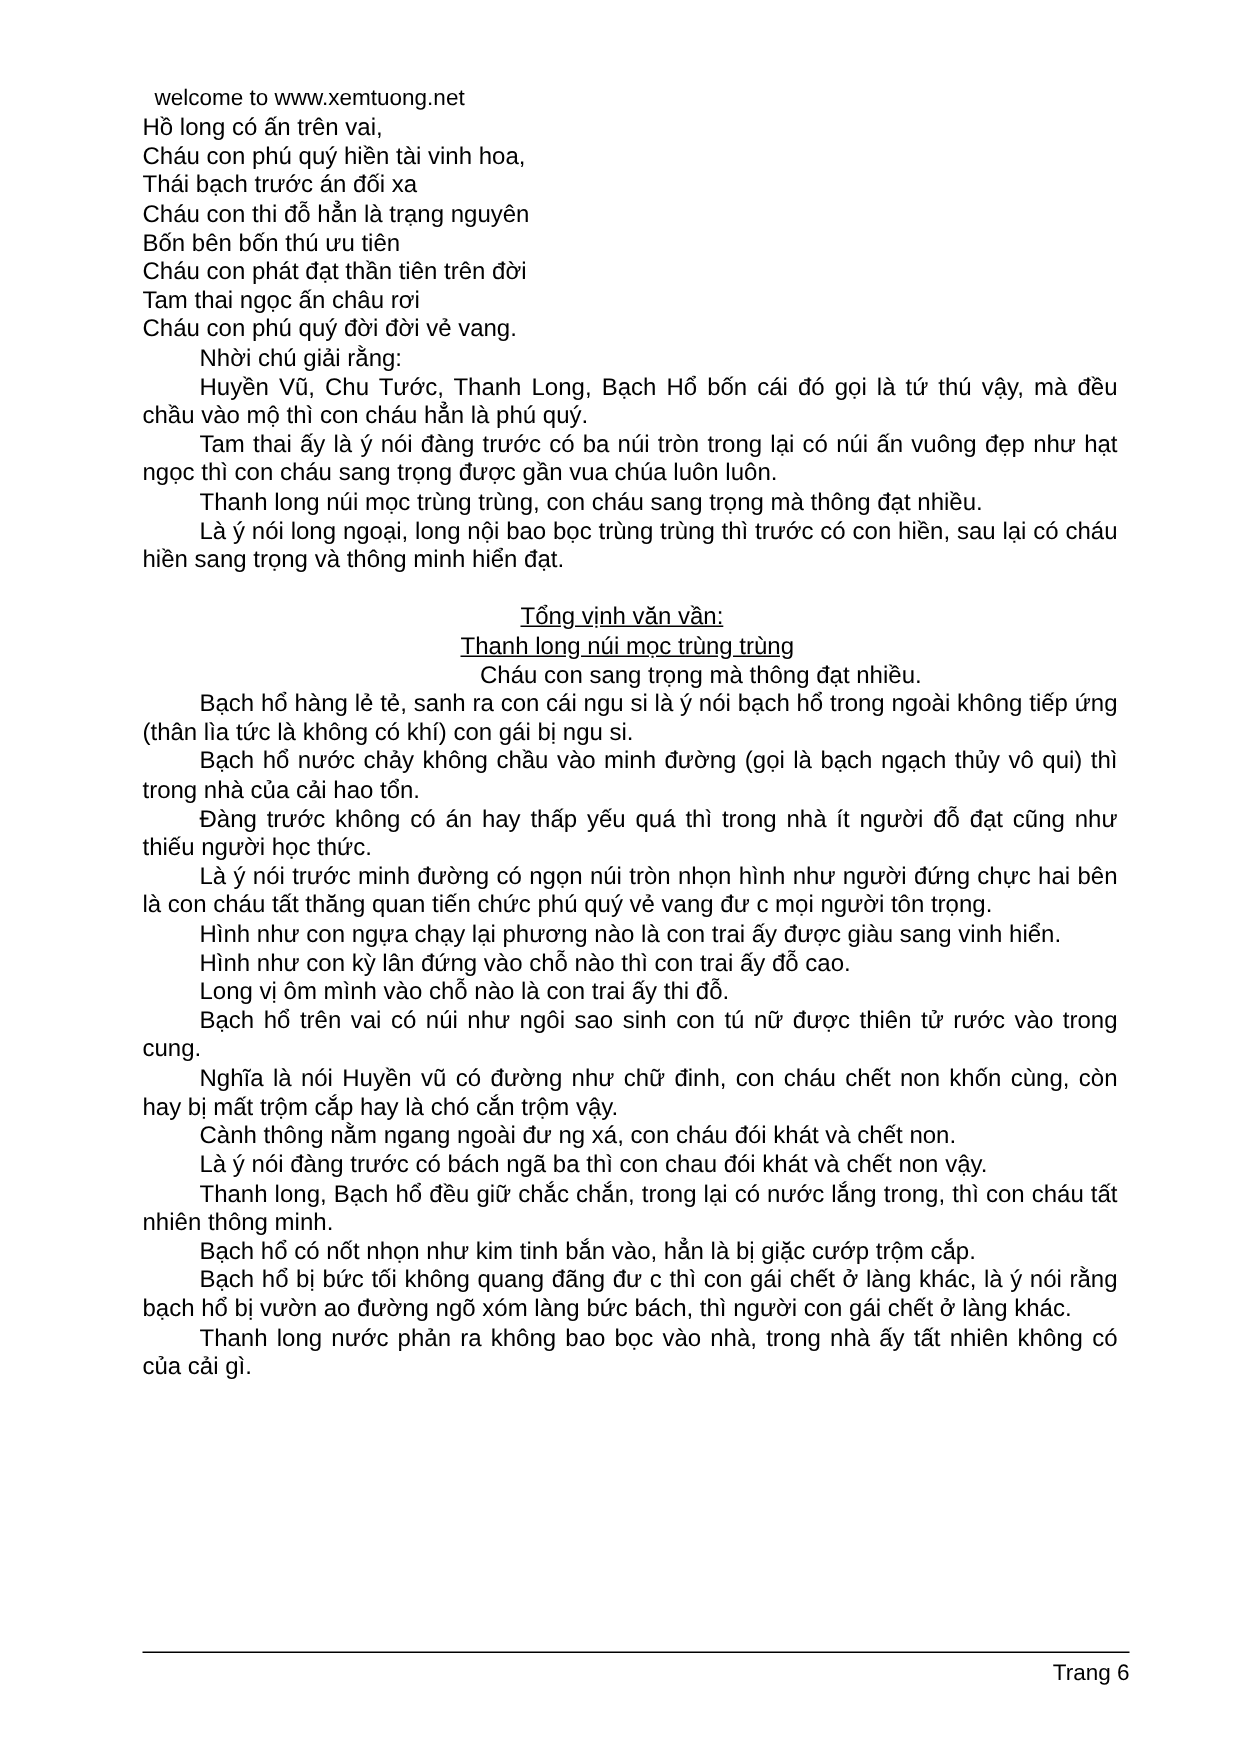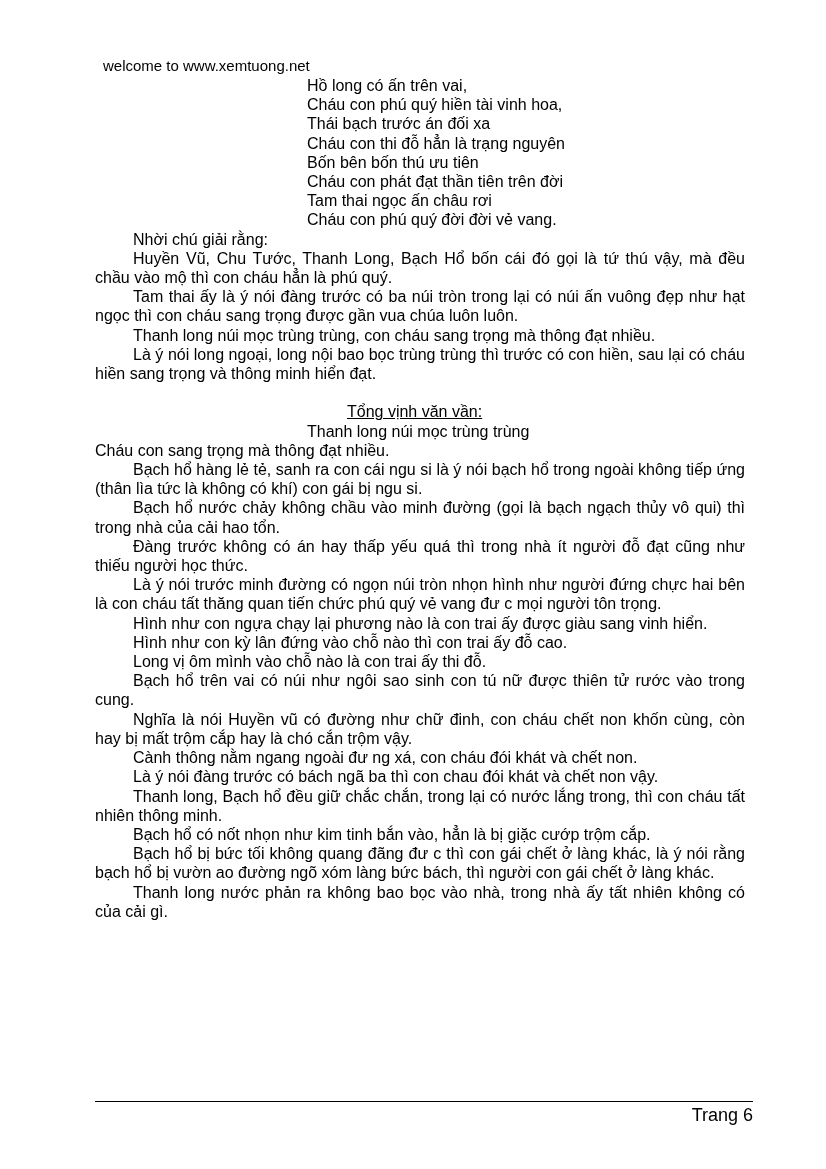--- a/index.html
+++ b/index.html
@@ -25,57 +25,58 @@
   }
   .content {
     position: absolute;
     left: 95px;
     top: 76px;
     width: 650px;
     font-size: 16px;
     line-height: 19.2px;
   }
   .poem-line {
-    margin-left: 212px;
     white-space: nowrap;
   }
   p.para {
     margin: 0;
     text-align: justify;
     text-indent: 38px;
   }
   .tong-vinh {
     margin-top: 19.2px;
   }
   .tv-title {
     margin-left: 252px;
     white-space: nowrap;
     text-decoration: underline;
   }
   .tv-line-1 {
     margin-left: 212px;
     white-space: nowrap;
+    text-decoration: underline;
   }
   .tv-line-2 {
+    margin-left: 225px;
     white-space: nowrap;
   }
   .footer-divider {
     position: absolute;
     left: 95px;
     top: 1101px;
     width: 658px;
     border-top: 1.5px solid #000000;
   }
   .footer-page {
     position: absolute;
     left: 95px;
     top: 1106px;
     width: 658px;
     text-align: right;
-    font-size: 18px;
+    font-size: 15px;
     line-height: 19px;
   }
 </style>
 </head>
 <body>
 
 <div class="header-text">welcome to www.xemtuong.net</div>
 
 <div class="content">
 

